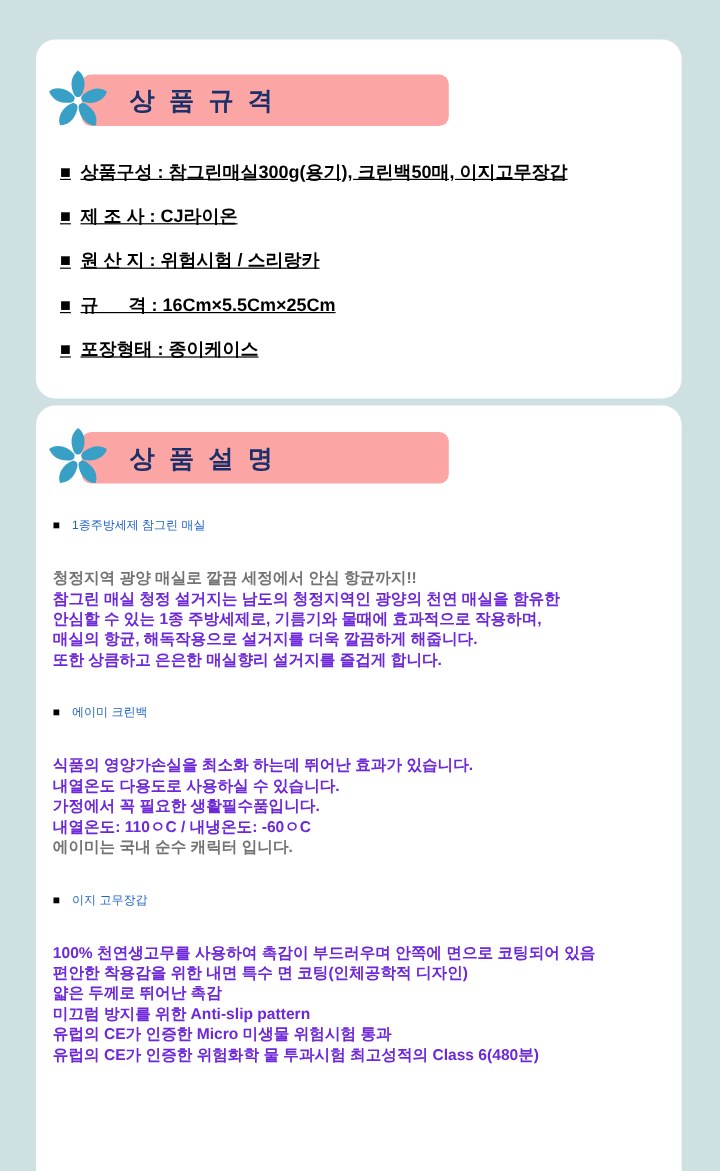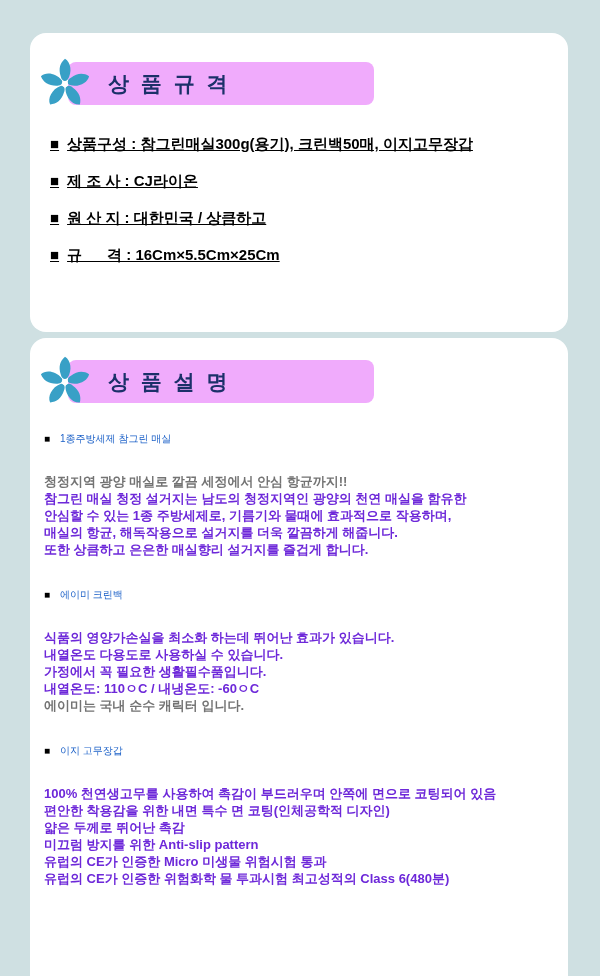--- a/index.html
+++ b/index.html
@@ -21,21 +21,21 @@
   #spec-panel { margin-top: 33px; height: 299px; }
   #desc-panel { margin-top: 6px; height: 740px; }
 
   .section-header { position: relative; height: 43px; }
   #spec-panel .section-header { margin-top: 29px; }
   #desc-panel .section-header { margin-top: 22px; }
   .header-bar {
     position: absolute;
     left: 38px; top: 0;
     width: 306px; height: 43px;
-    background: #f0abfc;
+    background: #fca5a5;
     border-radius: 8px;
     display: flex;
     align-items: center;
     padding-left: 40px;
   }
   .header-title {
     margin: 0;
     font-size: 21px;
     font-weight: bold;
     color: #1b3069;
@@ -107,22 +107,23 @@
           <circle cx="0" cy="0" r="3.5" fill="#ffffff"></circle>
         </svg>
       </span>
       <div class="header-bar">
         <h2 class="header-title">상 품 규 격</h2>
       </div>
     </header>
     <ul class="spec-list">
       <li class="spec-item"><span class="sq">■</span><span>상품구성 : 참그린매실300g(용기), 크린백50매, 이지고무장갑</span></li>
       <li class="spec-item"><span class="sq">■</span><span>제 조 사 : CJ라이온</span></li>
-      <li class="spec-item"><span class="sq">■</span><span>원 산 지 : 대한민국 / 상큼하고</span></li>
+      <li class="spec-item"><span class="sq">■</span><span>원 산 지 : 위험시험 / 스리랑카</span></li>
       <li class="spec-item"><span class="sq">■</span><span>규      격 : 16Cm×5.5Cm×25Cm</span></li>
+      <li class="spec-item"><span class="sq">■</span><span>포장형태 : 종이케이스</span></li>
     </ul>
   </section>
 
   <section class="panel" id="desc-panel">
     <header class="section-header">
       <span class="flower">
         <svg viewBox="-32 -32 64 64" xmlns="http://www.w3.org/2000/svg">
           <g fill="#38a0c6">
             <path d="M0,-30 C7,-26 9,-14 3,-5 C0,-2 -4,-4 -5,-9 C-8,-18 -6,-25 0,-30 Z"></path>
             <path d="M0,-30 C7,-26 9,-14 3,-5 C0,-2 -4,-4 -5,-9 C-8,-18 -6,-25 0,-30 Z" transform="rotate(72)"></path>

